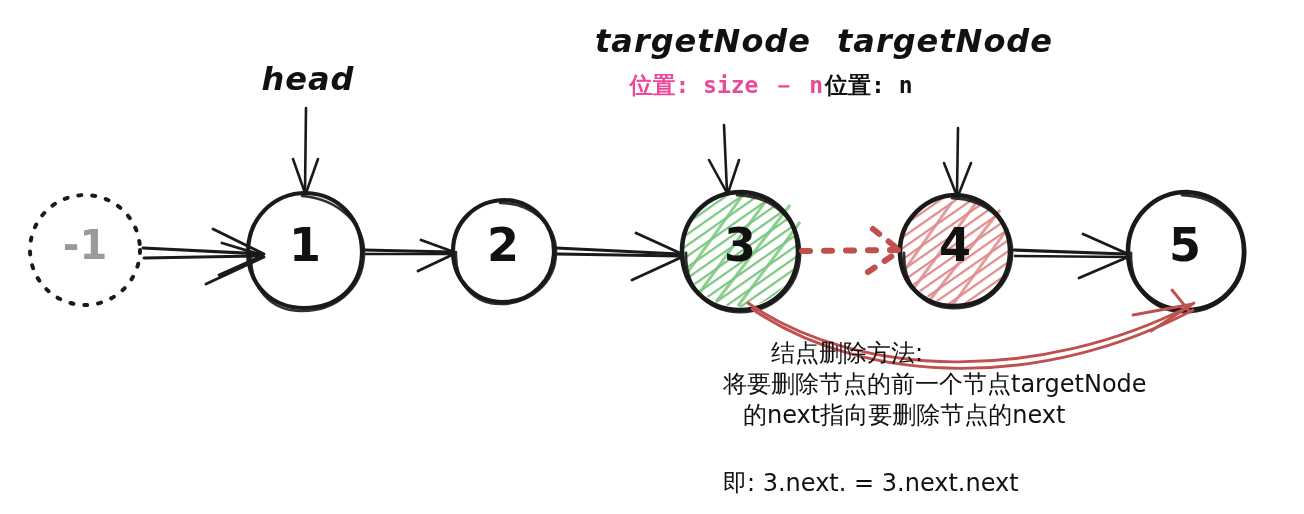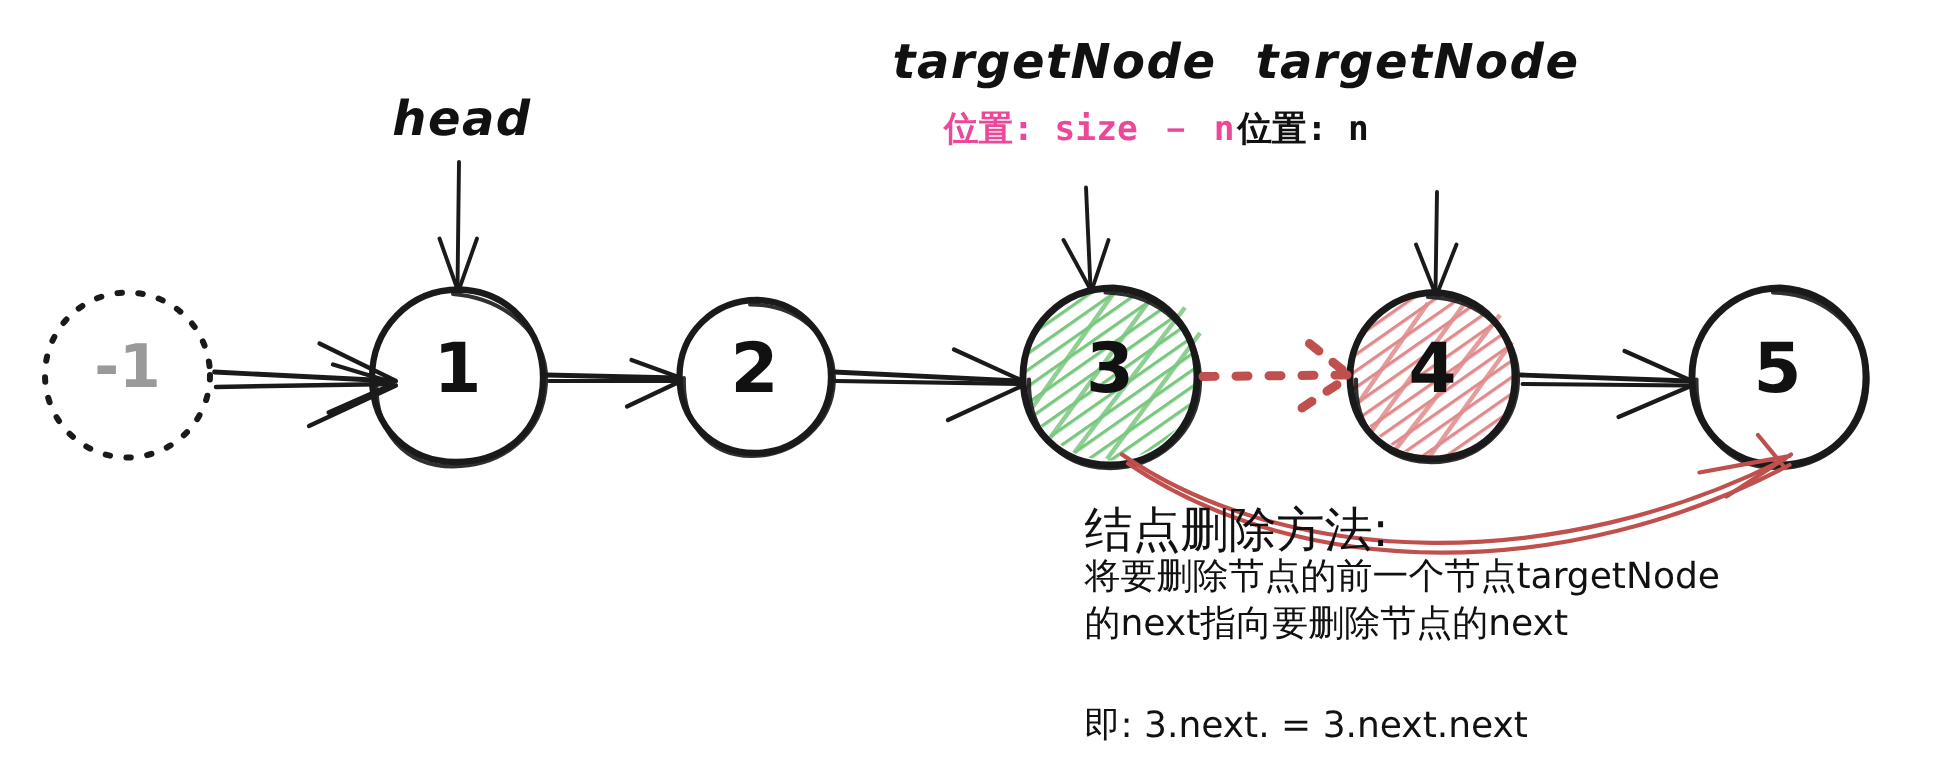--- a/index.html
+++ b/index.html
@@ -126,19 +126,19 @@
 
   <div style="position:absolute;left:583px;top:22px;width:240px;text-align:center;font-size:32px;color:#111;letter-spacing:1px;" class="hand">targetNode</div>
 
   <div style="position:absolute;left:208px;top:60px;width:200px;text-align:center;font-size:32px;color:#111;letter-spacing:1px;" class="hand">head</div>
   <div style="position:absolute;left:583px;top:70px;width:240px;text-align:right;font-size:23px;color:#ec4899;" class="mono">位置: size － n</div>
 
   <div style="position:absolute;left:825px;top:22px;width:240px;text-align:center;font-size:32px;color:#111;letter-spacing:1px;" class="hand">targetNode</div>
   <div style="position:absolute;left:825px;top:70px;width:240px;text-align:left;font-size:23px;color:#111;" class="mono">位置: n</div>
 
   <div style="position:absolute;left:723px;top:338px;line-height:31px;">
-    <div style="font-size:32px;color:#111;" class="cjk">结点删除方法:</div>
+    <div style="font-size:24px;color:#111;margin-left:48px;" class="cjk">结点删除方法:</div>
     <div style="font-size:24px;color:#111;" class="cjk">将要删除节点的前一个节点targetNode</div>
-    <div style="font-size:24px;color:#111;" class="cjk">的next指向要删除节点的next</div>
+    <div style="font-size:24px;color:#111;margin-left:20px;" class="cjk">的next指向要删除节点的next</div>
     <div style="font-size:24px;color:#111;margin-top:37px;" class="cjk">即: 3.next. = 3.next.next</div>
   </div>
 
 </div>
 
 </body></html>

